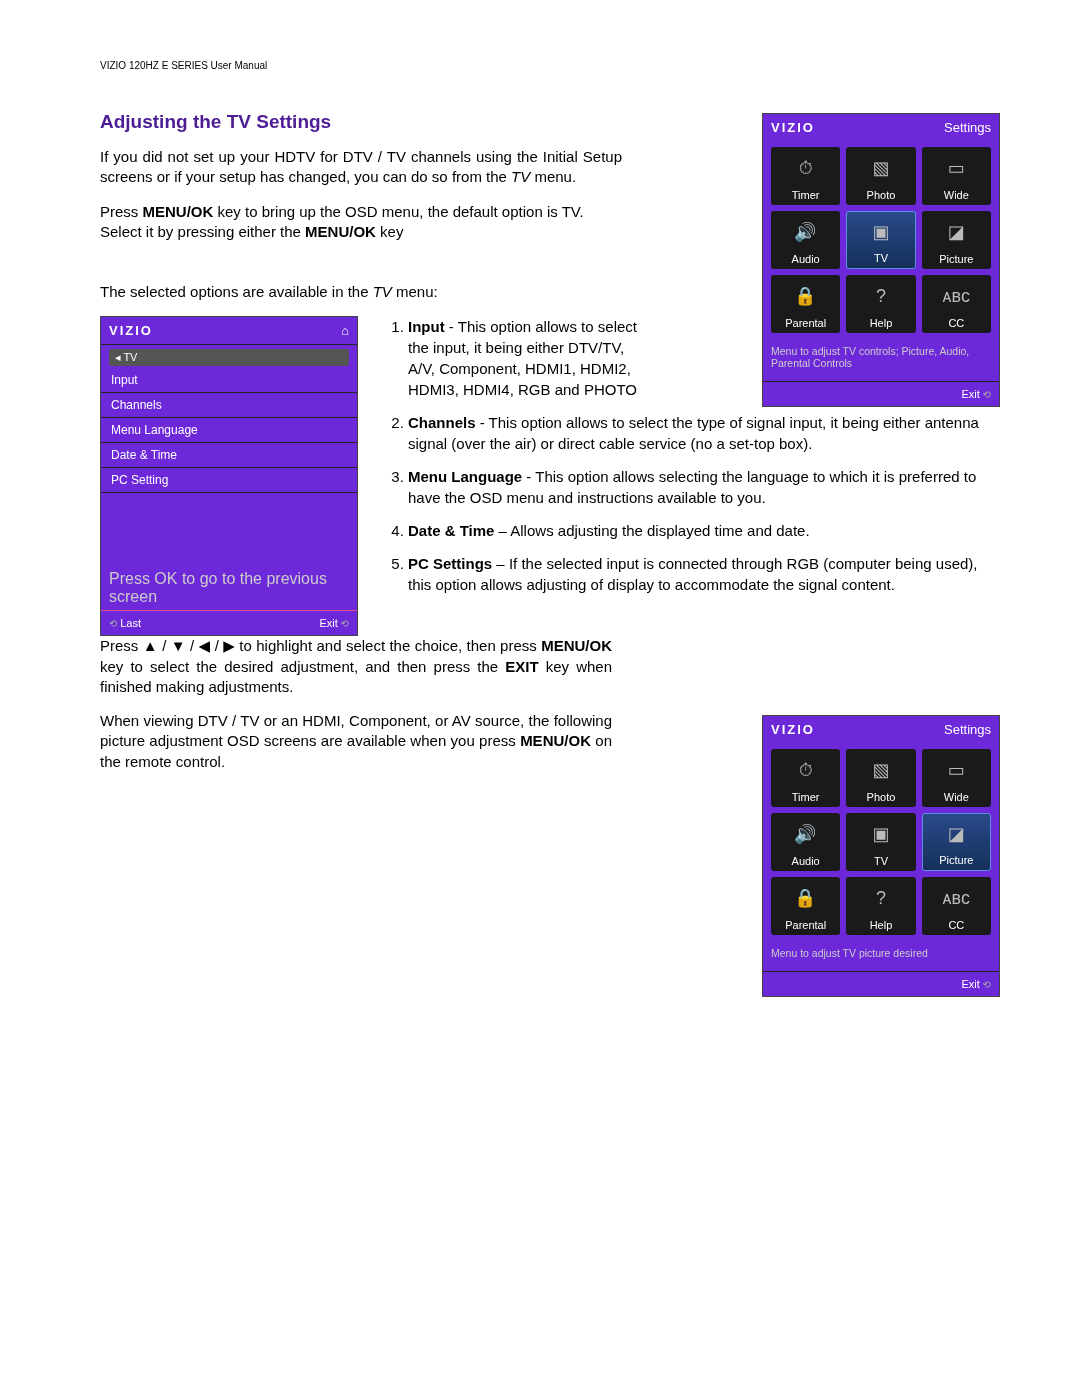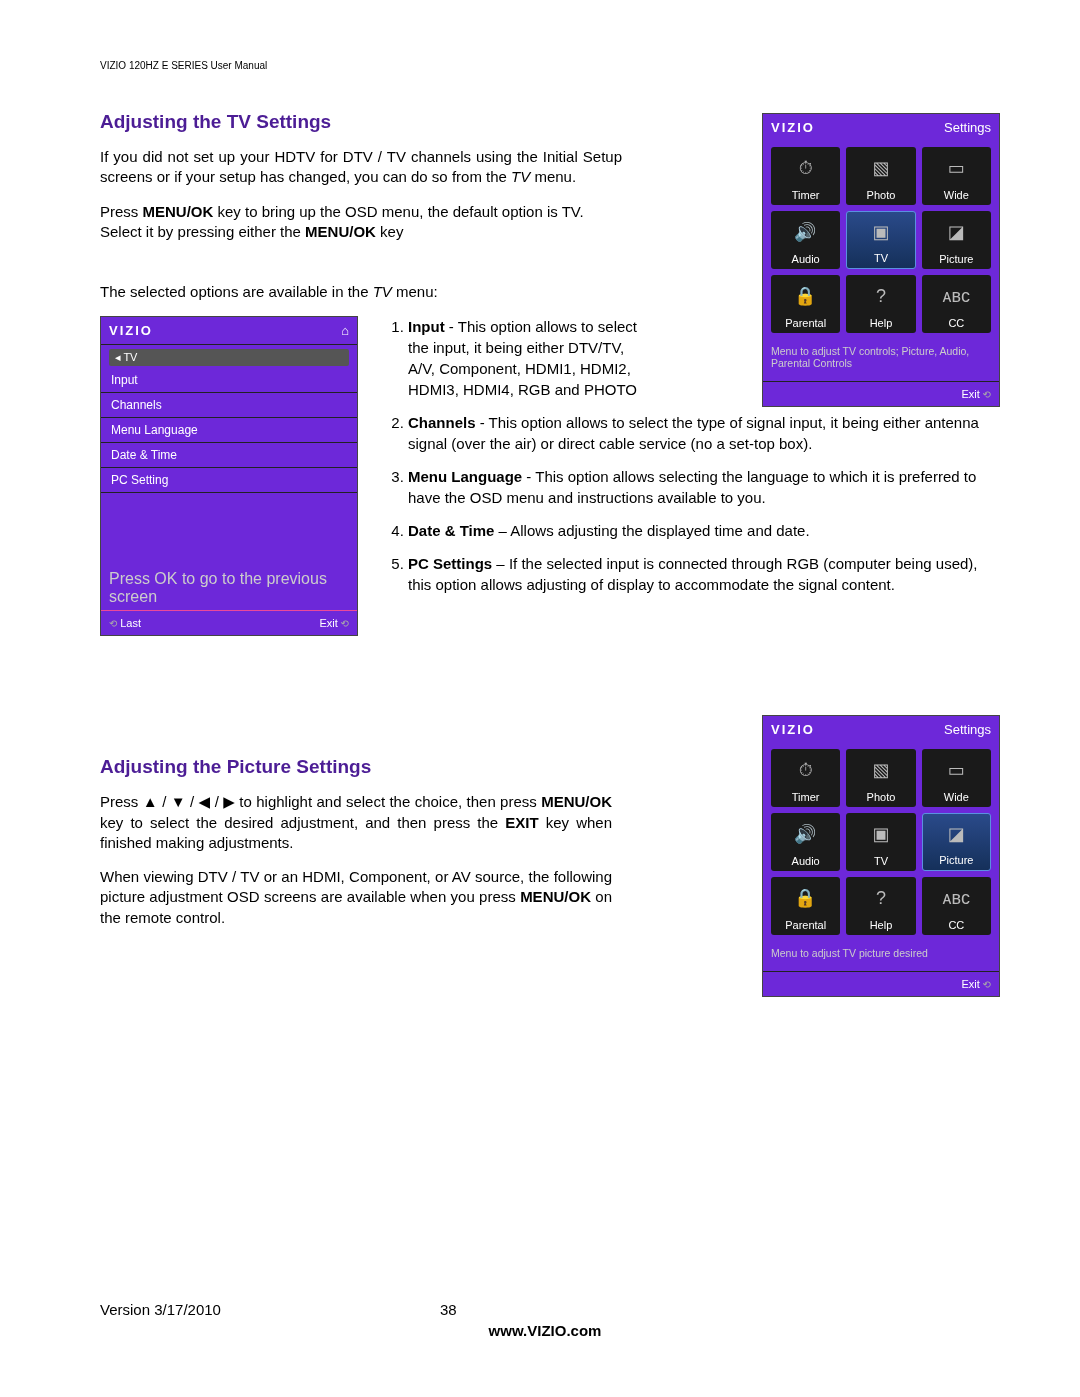--- a/index.html
+++ b/index.html
@@ -326,31 +326,23 @@
           <span>CC</span>
         </div>
     </div>
     <div class="osd-hint">Menu to adjust TV picture desired</div>
     <div class="osd-footer">
         <span></span>
         <span class="exit">Exit</span>
       </div>
   </div>
 
-  <h2 class="section-heading" style="margin-top:120px;">Adjusting the Picture Settings</h2>
 
   <div class="pic-intro">
     <p class="justify">
       <span>Press ▲ / ▼ / ◀ / ▶ to highlight and select the choice, then press </span><span class="bold">MENU/OK</span><span> key to select the desired adjustment, and then press the </span><span class="bold">EXIT</span><span> key when finished making adjustments.</span>
     </p>
     <p class="justify">
       <span>When viewing DTV / TV or an HDMI, Component, or AV source, the following picture adjustment OSD screens are available when you press </span><span class="bold">MENU/OK</span><span> on the remote control.</span>
     </p>
   </div>
 
-  <div class="footer-block">
-    <div class="footer-row1">
-      <span class="ver">Version 3/17/2010</span>
-      <span>38</span>
-    </div>
-    <div class="footer-row2">www.VIZIO.com</div>
-  </div>
 </div>
 
 </body></html>

